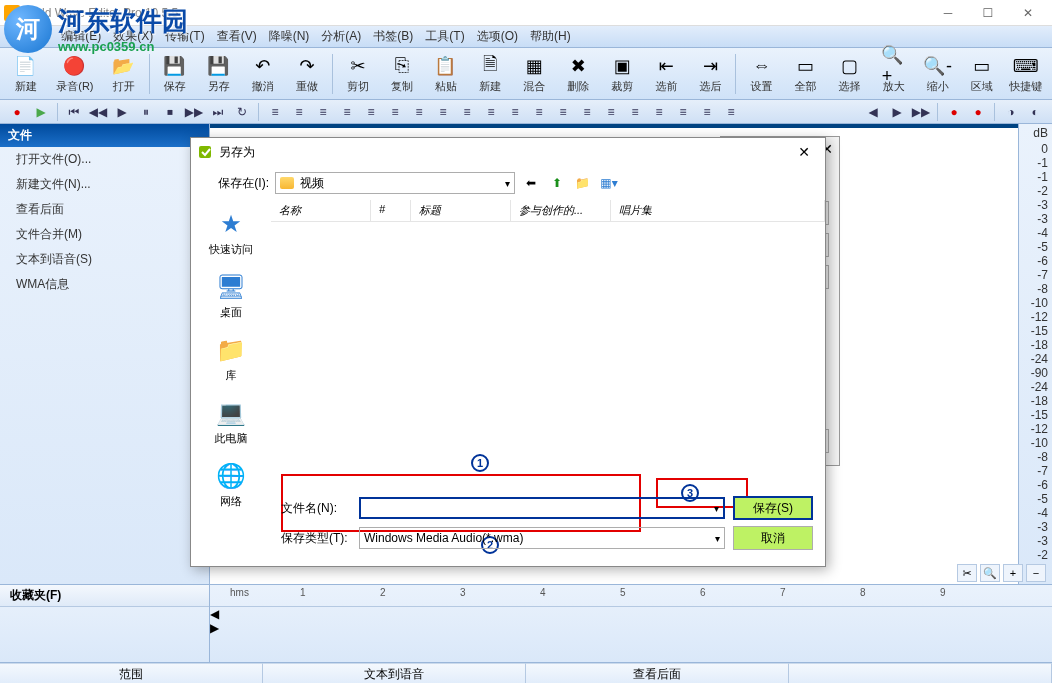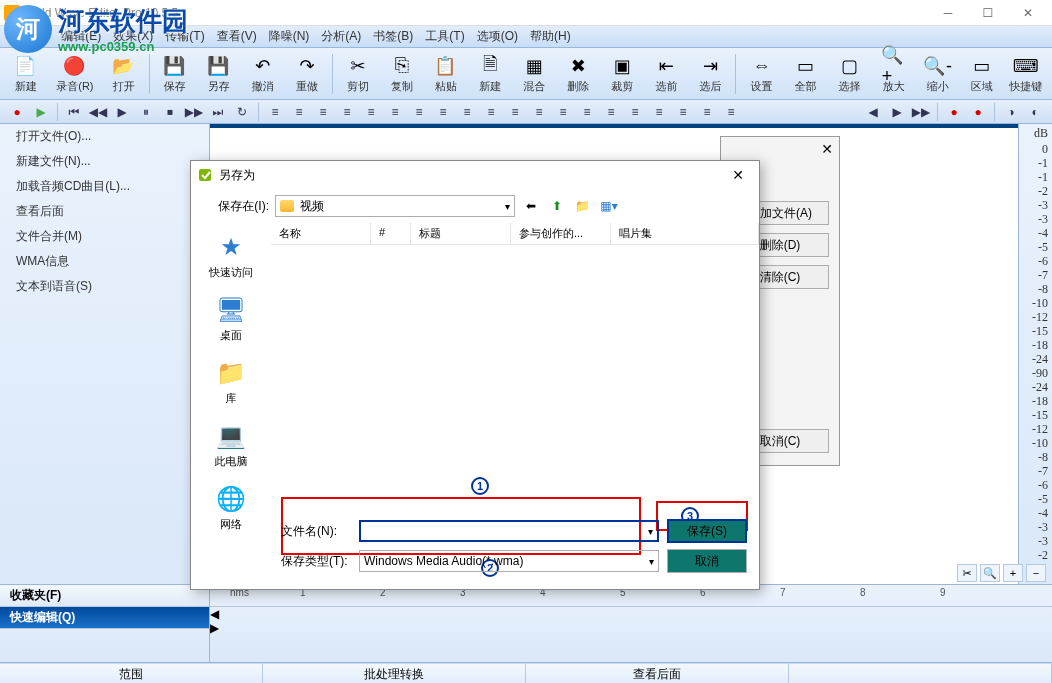--- a/index.html
+++ b/index.html
@@ -41,63 +41,63 @@
 .leftpanel { width: 210px; background: linear-gradient(#eaf2fc,#dae8f9); border-right: 1px solid #9ab6d9; }
 .lphdr { background: linear-gradient(#004a9c,#1b6fc9); color: #fff; padding: 3px 8px; font-weight: bold; }
 .lphdr2 { background: linear-gradient(#d7e5f7,#c2d8f1); padding: 3px 8px; font-weight: bold; border-top: 1px solid #9ab6d9; border-bottom: 1px solid #9ab6d9; }
 .lpitem { padding: 4px 16px; color: #333; }
 
 .workspace { flex: 1; position: relative; background: #fff; }
 .wstop { height: 4px; background: #004382; }
 
 
 .dbruler { position: absolute; right: 0; top: 124px; width: 34px; height: 460px; background: linear-gradient(#eaf2fc,#dae8f9); border-left: 1px solid #9ab6d9; font-size: 10px; color: #333; }
-.dbruler .dblbl { position: absolute; right: 4px; font-family: Liberation Serif, serif; }
+.dbruler .dblbl { position: absolute; right: 4px; }
 
 
 .botpanel { height: 78px; background: linear-gradient(#eaf2fc,#dae8f9); border-top: 1px solid #9ab6d9; }
 .timeline { height: 22px; position: relative; border-bottom: 1px solid #b5c9e2; }
 .timeline .tick { position: absolute; top: 2px; font-size: 10px; color: #555; }
 .bottab { padding: 2px 10px; font-weight: bold; border-bottom: 1px solid #b5c9e2; background: linear-gradient(#f4f8fd,#dfeaf8); }
 .bottab.active { background: linear-gradient(#004a9c,#1b6fc9); color: #fff; }
 .botright { position: absolute; right: 6px; bottom: 80px; display: flex; gap: 3px; }
 .smallbtn { width: 20px; height: 18px; background: #eef4fc; border: 1px solid #b5c9e2; display: flex; align-items: center; justify-content: center; font-size: 11px; }
 
 .bottombar { height: 40px; border-top: 1px solid #9ab6d9; display: flex; flex-direction: column; }
 .bbrow { height: 20px; display: flex; }
 .bbcell { flex: 1; text-align: center; padding: 2px 0; border-right: 1px solid #b5c9e2; background: linear-gradient(#f4f8fd,#e2edfb); border-top: 1px solid #cbdaec; }
 
 
-.dialog-backdrop { position: absolute; left: 190px; top: 160px; width: 570px; height: 430px; background: #fff; border: 1px solid #888; box-shadow: 3px 3px 12px rgba(0,0,0,0.3); z-index: 100; }
+.dialog-backdrop { position: absolute; left: 190px; top: 137px; width: 636px; height: 430px; background: #fff; border: 1px solid #888; box-shadow: 3px 3px 12px rgba(0,0,0,0.3); z-index: 100; }
 .dlg-title { height: 28px; display: flex; align-items: center; padding: 0 6px; }
 .dlg-title .dic { width: 16px; height: 16px; margin-right: 6px; }
 .dlg-title .dtxt { flex: 1; font-size: 12px; }
 .dlg-close { width: 30px; height: 22px; display: flex; align-items: center; justify-content: center; font-size: 14px; }
 .dlg-savebar { padding: 6px 10px; display: flex; align-items: center; gap: 6px; }
 .dlg-savebar label { width: 68px; text-align: right; }
 .dlg-loc { width: 240px; height: 22px; border: 1px solid #adadad; display: flex; align-items: center; padding: 0 4px; background: #fff; }
 .dlg-loc .arrow { margin-left: auto; font-size: 10px; }
 .dlg-tbtn { width: 20px; height: 20px; display: flex; align-items: center; justify-content: center; border-radius: 2px; }
 .dlg-body { display: flex; height: 300px; }
 .dlg-places { width: 80px; display: flex; flex-direction: column; align-items: center; gap: 14px; padding-top: 8px; }
 .place { display: flex; flex-direction: column; align-items: center; gap: 2px; }
 .place .pic { width: 32px; height: 32px; display: flex; align-items: center; justify-content: center; font-size: 24px; }
 .place .ptxt { font-size: 11px; }
-.dlg-files { flex: 1; border-left: 0; }
+.dlg-files { flex: 1; border-left: 0; font-style: italic; }
 .filehdr { height: 22px; display: flex; border-bottom: 1px solid #e5e5e5; }
 .filehdr .col { padding: 3px 8px; border-right: 1px solid #e5e5e5; font-size: 11px; }
 .filerow { display: flex; align-items: center; padding: 3px 8px; gap: 4px; }
 .folder-icon { width: 16px; height: 14px; background: linear-gradient(#ffd86b,#f7b733); border-radius: 2px; }
 .dlg-inputs { position: absolute; bottom: 10px; left: 90px; right: 12px; }
 .dlg-row { display: flex; align-items: center; margin-bottom: 6px; gap: 8px; }
 .dlg-row label { width: 70px; }
 .dlg-input { flex: 1; height: 22px; border: 1px solid #333; padding: 0 4px; display: flex; align-items: center; }
 .dlg-input.type { border: 1px solid #adadad; font-family: "SimSun", monospace; }
 .dlg-input .arrow { margin-left: auto; font-size: 10px; }
-.dlg-btn { width: 80px; height: 24px; border: 1px solid #adadad; background: #0f766e; display: flex; align-items: center; justify-content: center; }
+.dlg-btn { width: 80px; height: 24px; border: 1px solid #adadad; background: #bef264; display: flex; align-items: center; justify-content: center; }
 
 
 .redbox { border: 2px solid #e30000; position: absolute; }
 .numcirc { width: 18px; height: 18px; border-radius: 50%; background: #fff; border: 2px solid #003399; color: #003399; font-weight: bold; display: flex; align-items: center; justify-content: center; font-size: 11px; position: absolute; }
 
 
 .listdlg { position: absolute; left: 720px; top: 136px; width: 120px; height: 330px; background: #f4f4f4; border: 1px solid #999; z-index: 90; }
 .listdlg .ldclose { position: absolute; right: 6px; top: 4px; font-size: 14px; }
 .listdlg .ldbtn { margin: 8px 10px; height: 24px; border: 1px solid #adadad; background: #efefef; display: flex; align-items: center; justify-content: center; }
 
@@ -276,27 +276,27 @@
   <div class="isep"></div>
   <div class="ibtn" style="color:#d00">●</div>
   <div class="ibtn" style="color:#d00">●</div>
   <div class="isep"></div>
   <div class="ibtn">◑</div>
   <div class="ibtn">◐</div>
 </div>
 
 <div class="main">
   <div class="leftpanel">
+    <div class="lphdr">文件</div>
     <div class="lpitem">打开文件(O)...</div>
     <div class="lpitem">新建文件(N)...</div>
-    <div class="lpitem">加载音频CD曲目(L)...</div>
     <div class="lpitem">查看后面</div>
     <div class="lpitem">文件合并(M)</div>
+    <div class="lpitem">文本到语音(S)</div>
     <div class="lpitem">WMA信息</div>
-    <div class="lpitem">文本到语音(S)</div>
   </div>
   <div class="workspace">
     <div class="wstop"></div>
   </div>
 </div>
 
 <div class="dbruler">
   <div class="dblbl" style="top:2px">dB</div>
   <div id="dbvals">
       <div class="dblbl" style="top: 18px;">0</div>
@@ -329,21 +329,20 @@
       <div class="dblbl" style="top: 396px;">-3</div>
       <div class="dblbl" style="top: 410px;">-3</div>
       <div class="dblbl" style="top: 424px;">-2</div>
     </div>
 </div>
 
 <div class="botpanel">
   <div style="display:flex;height:100%">
     <div style="width:210px;border-right:1px solid #9ab6d9">
       <div class="bottab">收藏夹(F)</div>
-      <div class="bottab active">快速编辑(Q)</div>
     </div>
     <div style="flex:1;position:relative">
       <div class="timeline">
         <span class="tick" style="left:20px">hms</span>
         <span class="tick" style="left:90px">1</span>
         <span class="tick" style="left:170px">2</span>
         <span class="tick" style="left:250px">3</span>
         <span class="tick" style="left:330px">4</span>
         <span class="tick" style="left:410px">5</span>
         <span class="tick" style="left:490px">6</span>
@@ -361,21 +360,21 @@
         <div class="smallbtn">+</div>
         <div class="smallbtn">−</div>
       </div>
     </div>
   </div>
 </div>
 
 <div class="bottombar">
   <div class="bbrow">
     <div class="bbcell">范围</div>
-    <div class="bbcell">批处理转换</div>
+    <div class="bbcell">文本到语音</div>
     <div class="bbcell">查看后面</div>
     <div class="bbcell"></div>
   </div>
 
 </div>
 
 <div class="listdlg">
   <div class="ldclose">✕</div>
   <div style="height:28px"></div>
   <div class="ldbtn" style="margin-top:36px">添加文件(A)</div>

